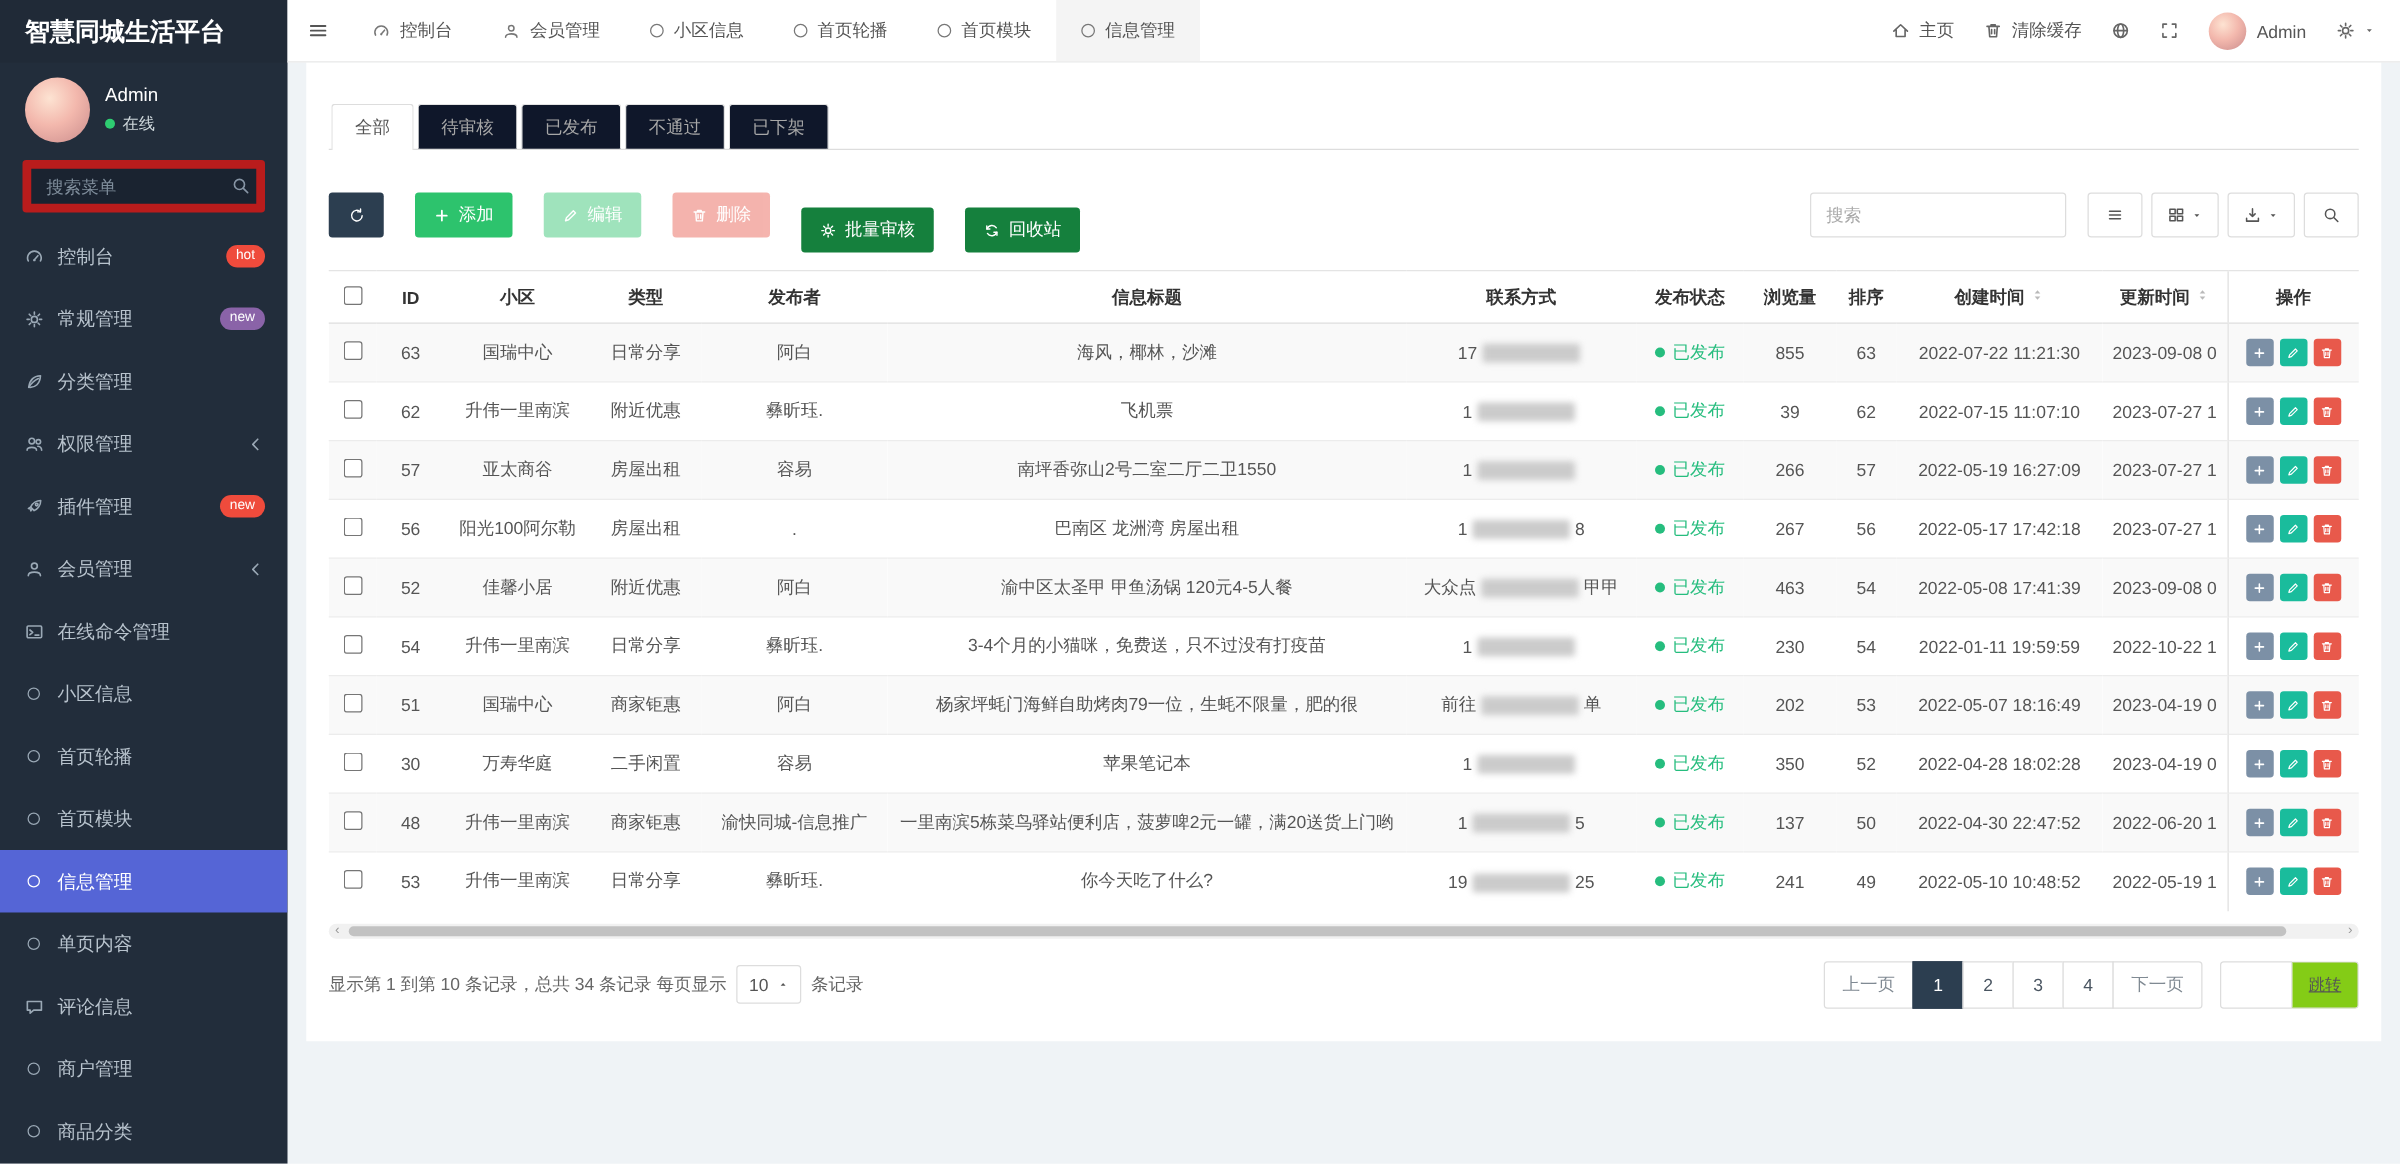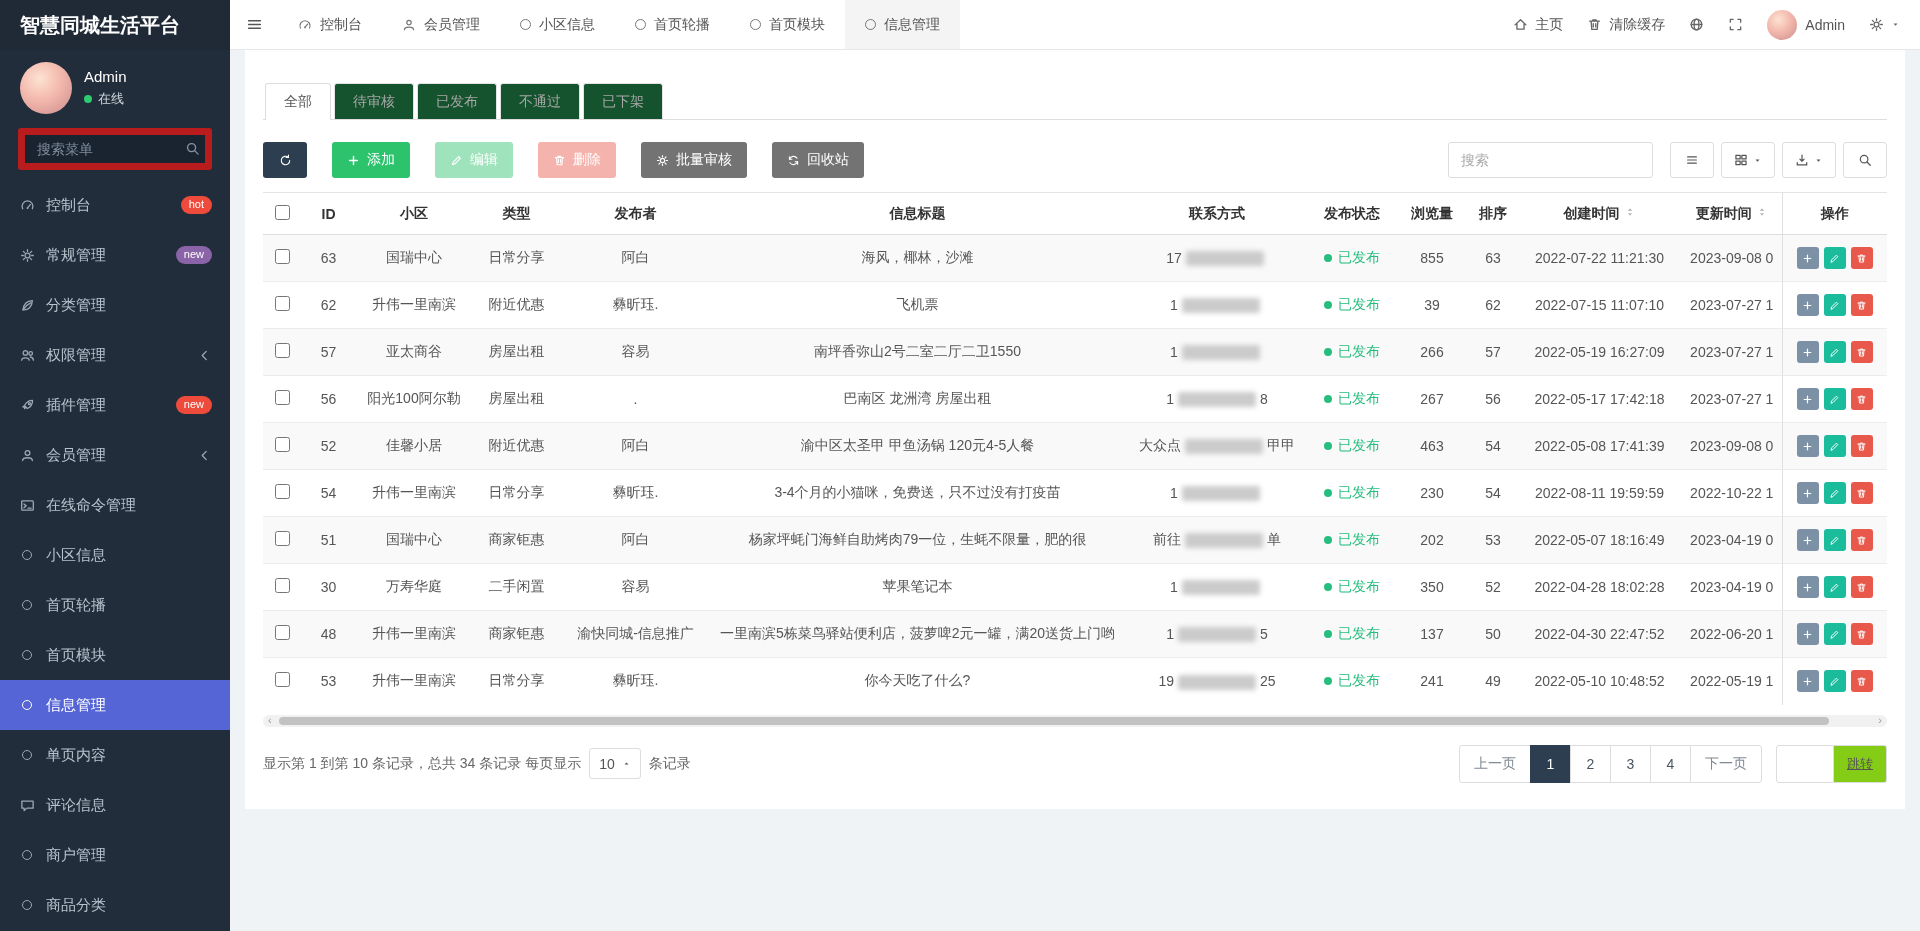--- a/index.html
+++ b/index.html
@@ -44,31 +44,31 @@
   .nav-right{margin-left:auto;display:flex;align-items:center;gap:24px;padding-right:20px;color:#555;}
   .nav-link{display:flex;align-items:center;gap:7px;cursor:pointer;font-size:14px;color:#555;white-space:nowrap;}
   .nav-link .ic{font-size:15px;color:#666;}
   .caret svg{width:9px;height:9px;}
   .nav-user{display:flex;align-items:center;gap:8px;cursor:pointer;font-size:14px;}
 
   .content{flex:1;padding:0 15px;overflow:hidden;}
   .panel{background:#fff;padding:33px 18px 26px;}
 
   .filter-tabs{display:flex;border-bottom:1px solid #ddd;padding-left:2px;}
-  .ftab{padding:0 18px;height:36px;line-height:35px;font-size:14px;color:#a7a7a7;background:#14532d;border:1px solid #e3e3e3;border-bottom:none;border-radius:3px 3px 0 0;margin-right:3px;cursor:pointer;white-space:nowrap;}
+  .ftab{padding:0 18px;height:36px;line-height:35px;font-size:14px;color:#a7a7a7;background:#0f172a;border:1px solid #e3e3e3;border-bottom:none;border-radius:3px 3px 0 0;margin-right:3px;cursor:pointer;white-space:nowrap;}
   .ftab.active{background:#fff;color:#555;border-color:#ddd;margin-bottom:-1px;height:37px;}
 
   .toolbar{display:flex;align-items:center;gap:25px;margin-top:22px;}
   .btn{height:36px;border:none;border-radius:3px;color:#fff;font-size:14px;padding:0 15px;display:inline-flex;align-items:center;gap:7px;cursor:pointer;font-family:inherit;white-space:nowrap;}
   .btn .ic{font-size:13px;}
   .btn.icon-only{width:44px;padding:0;justify-content:center;}
   .btn.navy{background:#2c3e50;}
   .btn.green{background:#2dc36d;}
   .btn.red{background:#e8594b;}
-  .btn.teal{background:#737373;}
+  .btn.teal{background:#15803d;margin-top:24px;}
   .btn.disabled{opacity:.45;cursor:default;}
   .toolbar-right{margin-left:auto;display:flex;align-items:center;gap:7px;}
   .search-box{width:205px;height:36px;border:1px solid #ddd;border-radius:3px;padding:0 12px;font-size:14px;color:#555;outline:none;margin-right:10px;font-family:inherit;}
   .search-box::placeholder{color:#aaa;}
   .tb-btn{height:36px;min-width:44px;padding:0 12px;background:#fff;border:1px solid #ddd;border-radius:3px;display:inline-flex;align-items:center;justify-content:center;gap:5px;color:#555;cursor:pointer;}
   .tb-btn .ic{font-size:14px;}
 
   .table-wrap{margin-top:14px;}
   table{width:100%;border-collapse:collapse;table-layout:fixed;}
   th{height:42px;font-size:14px;color:#333;font-weight:bold;text-align:center;border-top:1px solid #e4e4e4;border-bottom:1px solid #ddd;white-space:nowrap;overflow:hidden;}
@@ -694,21 +694,21 @@
                   <td><input type="checkbox" style=""></td>
                   <td>54</td>
                   <td>升伟一里南滨</td>
                   <td>日常分享</td>
                   <td>彝昕珏.</td>
                   <td>3-4个月的小猫咪，免费送，只不过没有打疫苗</td>
                   <td>1<span class="blur"></span></td>
                   <td><span class="status"><span class="sdot"></span>已发布</span></td>
                   <td>230</td>
                   <td>54</td>
-                  <td>2022-08-11 19:59:59</td>
+                  <td>2022-01-11 19:59:59</td>
                   <td>2022-10-22 1</td>
                   <td class="ops"><a class="op more">
                       <span class="ic">
                         <svg viewBox="0 0 16 16" width="1em" height="1em" fill="none" stroke="currentColor" stroke-width="1.4" stroke-linecap="round" stroke-linejoin="round">
                           <path d="M8 3.2v9.6M3.2 8h9.6" stroke-width="1.8"></path>
                         </svg>
                       </span>
                     </a><a class="op edit">
                       <span class="ic">
                         <svg viewBox="0 0 16 16" width="1em" height="1em" fill="none" stroke="currentColor" stroke-width="1.4" stroke-linecap="round" stroke-linejoin="round">

